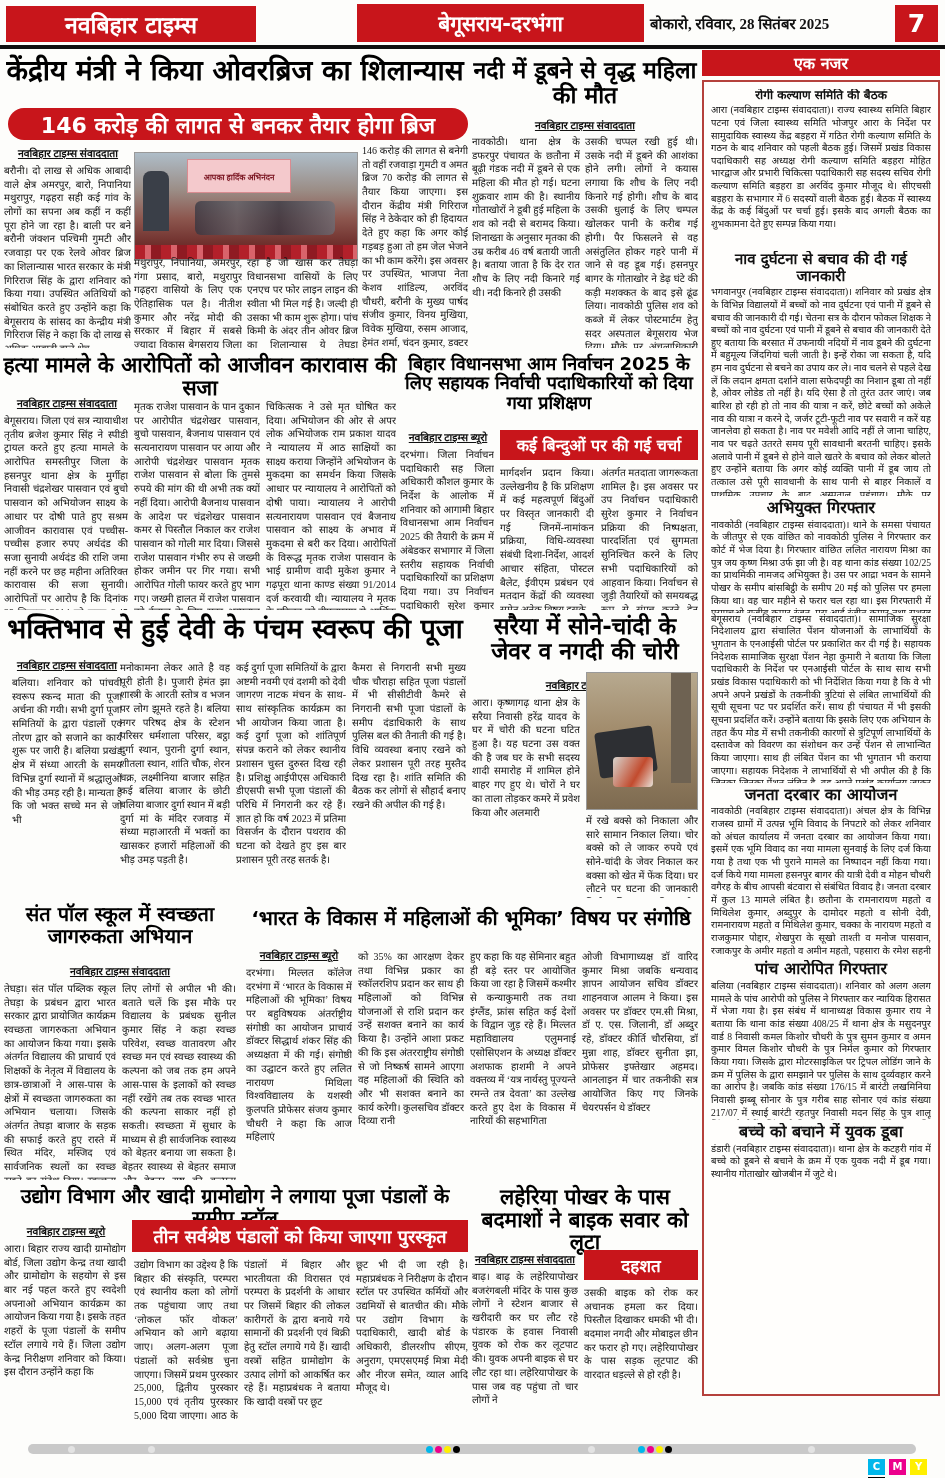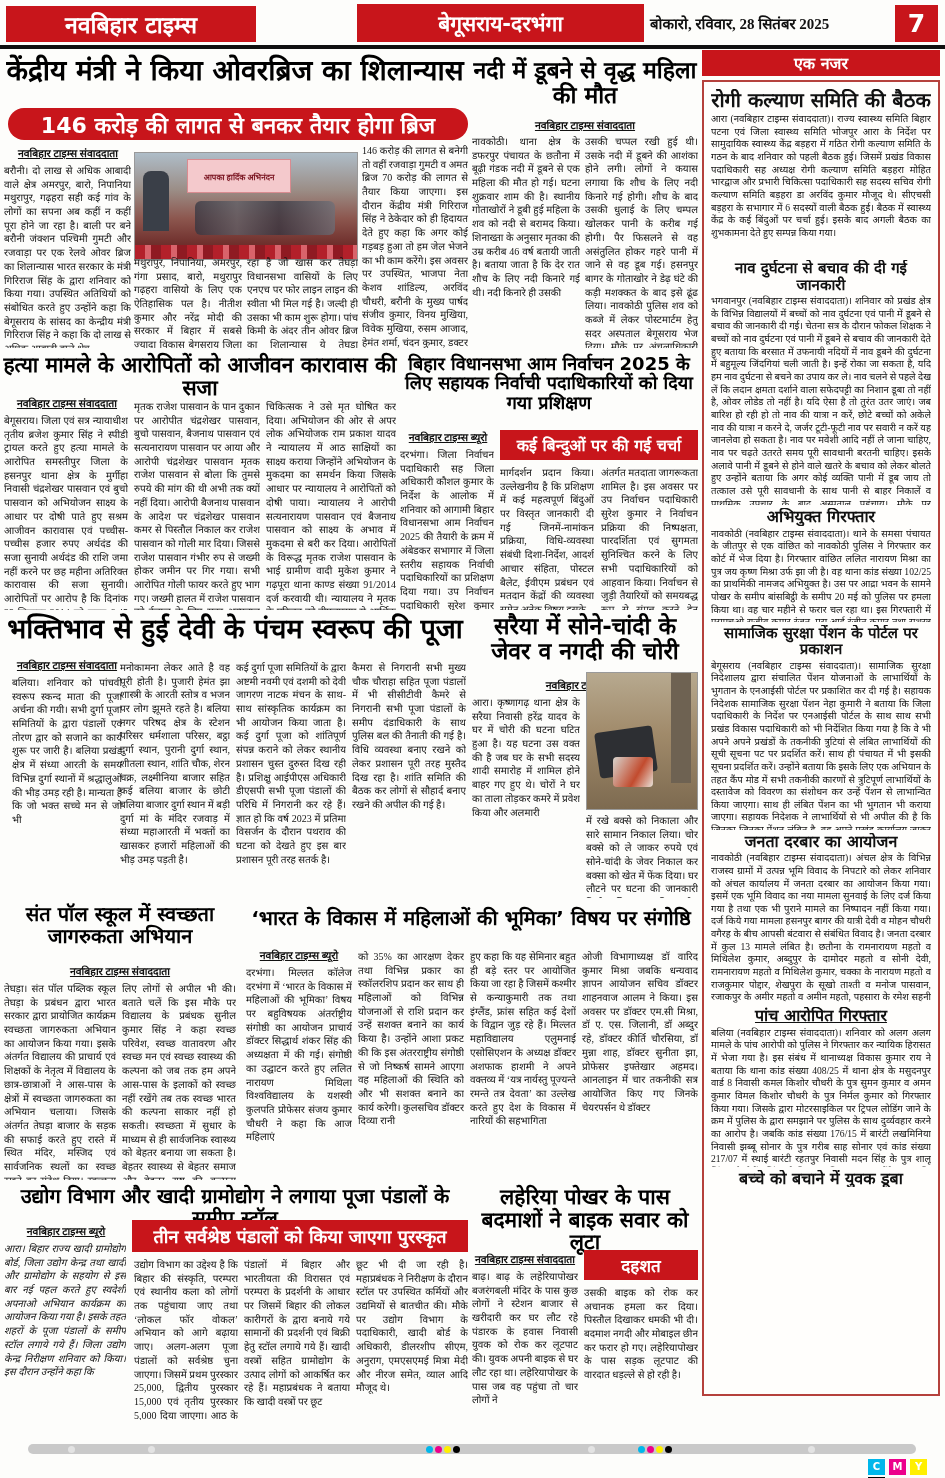--- a/index.html
+++ b/index.html
@@ -89,60 +89,60 @@
 
 <div class="abs hl" style="left:244px;top:908px;width:454px;height:36px;font-size:20px;">‘भारत के विकास में महिलाओं की भूमिका’ विषय पर संगोष्ठि</div>
 <div class="abs byline" style="left:248px;top:948px;width:102px;">नवबिहार टाइम्स ब्यूरो</div>
 <div class="abs bt" style="left:246px;top:966px;width:106px;height:214px;">दरभंगा। मिल्लत कॉलेज दरभंगा में ‘भारत के विकास में महिलाओं की भूमिका’ विषय पर बहुविषयक अंतर्राष्ट्रीय संगोष्ठी का आयोजन प्राचार्य डॉक्टर सिद्धार्थ शंकर सिंह की अध्यक्षता में की गई। संगोष्ठी का उद्घाटन करते हुए ललित नारायण मिथिला विश्वविद्यालय के यशस्वी कुलपति प्रोफेसर संजय कुमार चौधरी ने कहा कि आज महिलाएं</div>
 <div class="abs bt" style="left:358px;top:950px;width:106px;height:230px;">को 35% का आरक्षण देकर तथा विभिन्न प्रकार का स्कॉलरशिप प्रदान कर साथ ही महिलाओं को विभिन्न योजनाओं से राशि प्रदान कर उन्हें सशक्त बनाने का कार्य किया है। उन्होंने आशा प्रकट की कि इस अंतरराष्ट्रीय संगोष्ठी से जो निष्कर्ष सामने आएगा वह महिलाओं की स्थिति को और भी सशक्त बनाने का कार्य करेगी। कुलसचिव डॉक्टर दिव्या रानी</div>
 <div class="abs bt" style="left:470px;top:950px;width:106px;height:230px;">हुए कहा कि यह सेमिनार बहुत ही बड़े स्तर पर आयोजित किया जा रहा है जिसमें कश्मीर से कन्याकुमारी तक तथा इंग्लैंड, फ्रांस सहित कई देशों के विद्वान जुड़ रहे हैं। मिल्लत महाविद्यालय एलुमनाई एसोसिएशन के अध्यक्ष डॉक्टर अशफाक हाशमी ने अपने वक्तव्य में ‘यत्र नार्यस्तु पूज्यन्ते रमन्ते तत्र देवता’ का उल्लेख करते हुए देश के विकास में नारियों की सहभागिता</div>
 <div class="abs bt" style="left:582px;top:950px;width:116px;height:230px;">ओजी विभागाध्यक्ष डॉ वारिद कुमार मिश्रा जबकि धन्यवाद ज्ञापन आयोजन सचिव डॉक्टर शाहनवाज आलम ने किया। इस अवसर पर डॉक्टर एम.सी मिश्रा, डॉ ए. एस. जिलानी, डॉ अब्दुर रहे, डॉक्टर कीर्ति चौरसिया, डॉ मुन्ना शाह, डॉक्टर सुनीता झा, प्रोफेसर इफ्तेखार अहमद। आनलाइन में चार तकनीकी सत्र आयोजित किए गए जिनके चेयरपर्सन थे डॉक्टर</div>
 
 <div class="abs hl" style="left:0;top:1186px;width:470px;height:36px;font-size:20px;">उद्योग विभाग और खादी ग्रामोद्योग ने लगाया पूजा पंडालों के समीप स्टॉल</div>
 <div class="abs byline" style="left:4px;top:1224px;width:124px;">नवबिहार टाइम्स ब्यूरो</div>
-<div class="abs bt" style="left:4px;top:1242px;width:122px;height:178px;font-style:italic;">आरा। बिहार राज्य खादी ग्रामोद्योग बोर्ड, जिला उद्योग केन्द्र तथा खादी और ग्रामोद्योग के सहयोग से इस बार नई पहल करते हुए स्वदेशी अपनाओ अभियान कार्यक्रम का आयोजन किया गया है। इसके तहत शहरों के पूजा पंडालों के समीप स्टॉल लगाये गये हैं। जिला उद्योग केन्द्र निरीक्षण शनिवार को किया। इस दौरान उन्होंने कहा कि</div>
+<div class="abs bt" style="left:4px;top:1242px;width:122px;height:178px;">आरा। बिहार राज्य खादी ग्रामोद्योग बोर्ड, जिला उद्योग केन्द्र तथा खादी और ग्रामोद्योग के सहयोग से इस बार नई पहल करते हुए स्वदेशी अपनाओ अभियान कार्यक्रम का आयोजन किया गया है। इसके तहत शहरों के पूजा पंडालों के समीप स्टॉल लगाये गये हैं। जिला उद्योग केन्द्र निरीक्षण शनिवार को किया। इस दौरान उन्होंने कहा कि</div>
 <div class="abs redbox" style="left:132px;top:1220px;width:336px;height:32px;font-size:18px;">तीन सर्वश्रेष्ठ पंडालों को किया जाएगा पुरस्कृत</div>
 <div class="abs bt" style="left:134px;top:1258px;width:104px;height:162px;">उद्योग विभाग का उद्देश्य है कि बिहार की संस्कृति, परम्परा एवं स्थानीय कला को लोगों तक पहुंचाया जाए तथा ‘लोकल फॉर वोकल’ अभियान को आगे बढ़ाया जाए। अलग-अलग पूजा पंडालों को सर्वश्रेष्ठ चुना जाएगा। जिसमें प्रथम पुरस्कार 25,000, द्वितीय पुरस्कार 15,000 एवं तृतीय पुरस्कार 5,000 दिया जाएगा। आठ के बाजार भी रूप स्थित पूजा पंडालों के समीप स्टॉल 8 अक्टूबर तक संचालित रहेगा, यहां खादी वस्त्रों पर 50 प्रतिशत की</div>
 <div class="abs bt" style="left:244px;top:1258px;width:106px;height:162px;">पंडालों में बिहार और भारतीयता की विरासत एवं परम्परा के प्रदर्शनी के आधार पर जिसमें बिहार की लोकल कारीगरों के द्वारा बनाये गये सामानों की प्रदर्शनी एवं बिक्री हेतु स्टॉल लगाये गये हैं। खादी वस्त्रों सहित ग्रामोद्योग के उत्पाद लोगों को आकर्षित कर रहे हैं। महाप्रबंधक ने बताया कि खादी वस्त्रों पर छूट</div>
 <div class="abs bt" style="left:356px;top:1258px;width:112px;height:162px;">छूट भी दी जा रही है। महाप्रबंधक ने निरीक्षण के दौरान स्टॉल पर उपस्थित कर्मियों और उद्यमियों से बातचीत की। मौके पर उद्योग विभाग के पदाधिकारी, खादी बोर्ड के अधिकारी, डीलरशीप सीएम, अनुराग, एमएसएमई मित्रा मेदी और नीरज समेत, व्याल आदि मौजूद थे।</div>
 
 <div class="abs hl" style="left:472px;top:1186px;width:226px;height:62px;font-size:21px;">लहेरिया पोखर के पास बदमाशों ने बाइक सवार को लूटा</div>
 <div class="abs byline" style="left:472px;top:1252px;width:106px;">नवबिहार टाइम्स संवाददाता</div>
 <div class="abs bt" style="left:472px;top:1270px;width:106px;height:150px;">बाढ़। बाढ़ के लहेरियापोखर बजरंगबली मंदिर के पास कुछ लोगों ने स्टेशन बाजार से खरीदारी कर घर लौट रहे पंडारक के हवास निवासी युवक को रोक कर लूटपाट की। युवक अपनी बाइक से घर लौट रहा था। लहेरियापोखर के पास जब वह पहुंचा तो चार लोगों ने</div>
 <div class="abs redbox" style="left:584px;top:1250px;width:114px;height:30px;font-size:17px;">दहशत</div>
 <div class="abs bt" style="left:584px;top:1286px;width:114px;height:134px;">उसकी बाइक को रोक कर अचानक हमला कर दिया। पिस्तौल दिखाकर धमकी भी दी। बदमाश नगदी और मोबाइल छीन कर फरार हो गए। लहेरियापोखर के पास सड़क लूटपाट की वारदात धड़ल्ले से हो रही है।</div>
 
 <div class="abs redbox" style="left:702px;top:50px;width:238px;height:26px;font-size:16px;">एक नजर</div>
 <div class="abs" style="left:702px;top:80px;width:238px;height:1316px;border:2px solid #b5413c;padding:4px 7px;background:#fffefc;">
   <div>
-    <div class="sb-h" style="font-size:20px;text-align:center;">रोगी कल्याण समिति की बैठक</div>
+    <div class="sb-h" style="font-size:12px;text-align:center;">रोगी कल्याण समिति की बैठक</div>
     <div class="sb-b" style="height:144px;">आरा (नवबिहार टाइम्स संवाददाता)। राज्य स्वास्थ्य समिति बिहार पटना एवं जिला स्वास्थ्य समिति भोजपुर आरा के निर्देश पर सामुदायिक स्वास्थ्य केंद्र बड़हरा में गठित रोगी कल्याण समिति के गठन के बाद शनिवार को पहली बैठक हुई। जिसमें प्रखंड विकास पदाधिकारी सह अध्यक्ष रोगी कल्याण समिति बड़हरा मोहित भारद्वाज और प्रभारी चिकित्सा पदाधिकारी सह सदस्य सचिव रोगी कल्याण समिति बड़हरा डा अरविंद कुमार मौजूद थे। सीएचसी बड़हरा के सभागार में 6 सदस्यों वाली बैठक हुई। बैठक में स्वास्थ्य केंद्र के कई बिंदुओं पर चर्चा हुई। इसके बाद अगली बैठक का शुभकामना देते हुए सम्पन्न किया गया।</div>
   </div>
   <div>
     <div class="sb-h">नाव दुर्घटना से बचाव की दी गई जानकारी</div>
     <div class="sb-b" style="height:210px;">भगवानपुर (नवबिहार टाइम्स संवाददाता)। शनिवार को प्रखंड क्षेत्र के विभिन्न विद्यालयों में बच्चों को नाव दुर्घटना एवं पानी में डूबने से बचाव की जानकारी दी गई। चेतना सत्र के दौरान फोकल शिक्षक ने बच्चों को नाव दुर्घटना एवं पानी में डूबने से बचाव की जानकारी देते हुए बताया कि बरसात में उफनायी नदियों में नाव डूबने की दुर्घटना में बहुमूल्य जिंदगियां चली जाती है। इन्हें रोका जा सकता है, यदि हम नाव दुर्घटना से बचने का उपाय कर ले। नाव चलने से पहले देख लें कि लदान क्षमता दर्शाने वाला सफेदपट्टी का निशान डूबा तो नहीं है, ओवर लोडेड तो नहीं है। यदि ऐसा है तो तुरंत उतर जाएं। जब बारिश हो रही हो तो नाव की यात्रा न करें, छोटे बच्चों को अकेले नाव की यात्रा न करने दे, जर्जर टूटी-फूटी नाव पर सवारी न करें यह जानलेवा हो सकता है। नाव पर मवेशी आदि नहीं ले जाना चाहिए, नाव पर चढ़ते उतरते समय पूरी सावधानी बरतनी चाहिए। इसके अलावे पानी में डूबने से होने वाले खतरे के बचाव को लेकर बोलते हुए उन्होंने बताया कि अगर कोई व्यक्ति पानी में डूब जाय तो तत्काल उसे पूरी सावधानी के साथ पानी से बाहर निकालें व प्राथमिक उपचार के बाद अस्पताल पहुंचाय। मौके पर प्रधानाध्यापक अशोक कुमार सिंह, रईस उद्दीन, विश्वनाथ, शिक्षक अजनीश, अमर शंकर, शानू, पूनम, नितेश, प्रभात, सुमन आदि मौजूद थे।</div>
   </div>
   <div>
     <div class="sb-h" style="font-size:16px;">अभियुक्त गिरफ्तार</div>
     <div class="sb-b" style="height:94px;">नावकोठी (नवबिहार टाइम्स संवाददाता)। थाने के समसा पंचायत के जीतपुर से एक वांछित को नावकोठी पुलिस ने गिरफ्तार कर कोर्ट में भेज दिया है। गिरफ्तार वांछित ललित नारायण मिश्रा का पुत्र जय कृष्ण मिश्रा उर्फ झा जी है। वह थाना कांड संख्या 102/25 का प्राथमिकी नामजद अभियुक्त है। उस पर आद्रा भवन के सामने पोखर के समीप बांसबिट्ठी के समीप 20 मई को पुलिस पर हमला किया था। वह चार महीने से फरार चल रहा था। इस गिरफ्तारी में एसएचओ राजीव कुमार रंजन, एस आई रंजीत कुमार तथा सशस्त्र बल के जवान शामिल थे।</div>
   </div>
   <div>
-    <div class="sb-h">सामाजिक सुरक्षा पेंशन के पोर्टल पर प्रकाशन</div>
     <div class="sb-b" style="height:170px;">बेगूसराय (नवबिहार टाइम्स संवाददाता)। सामाजिक सुरक्षा निदेशालय द्वारा संचालित पेंशन योजनाओं के लाभार्थियों के भुगतान के एनआईसी पोर्टल पर प्रकाशित कर दी गई है। सहायक निदेशक सामाजिक सुरक्षा पेंशन नेहा कुमारी ने बताया कि जिला पदाधिकारी के निर्देश पर एनआईसी पोर्टल के साथ साथ सभी प्रखंड विकास पदाधिकारी को भी निर्देशित किया गया है कि वे भी अपने अपने प्रखंडों के तकनीकी त्रुटियां से लंबित लाभार्थियों की सूची सूचना पट पर प्रदर्शित करें। साथ ही पंचायत में भी इसकी सूचना प्रदर्शित करें। उन्होंने बताया कि इसके लिए एक अभियान के तहत कैंप मोड में सभी तकनीकी कारणों से त्रुटिपूर्ण लाभार्थियों के दस्तावेज को विवरण का संशोधन कर उन्हें पेंशन से लाभान्वित किया जाएगा। साथ ही लंबित पेंशन का भी भुगतान भी कराया जाएगा। सहायक निदेशक ने लाभार्थियों से भी अपील की है कि जिनका-जिनका पेंशन लंबित है, वह अपने प्रखंड कार्यालय जाकर सुधार कारण ताकि उनका पेंशन प्रारंभ किया जा सके।</div>
   </div>
   <div>
     <div class="sb-h" style="font-size:16px;">जनता दरबार का आयोजन</div>
     <div class="sb-b" style="height:152px;">नावकोठी (नवबिहार टाइम्स संवाददाता)। अंचल क्षेत्र के विभिन्न राजस्व ग्रामों में उत्पन्न भूमि विवाद के निपटारे को लेकर शनिवार को अंचल कार्यालय में जनता दरबार का आयोजन किया गया। इसमें एक भूमि विवाद का नया मामला सुनवाई के लिए दर्ज किया गया है तथा एक भी पुराने मामले का निष्पादन नहीं किया गया। दर्ज किये गया मामला हसनपुर बागर की यात्री देवी व मोहन चौधरी वगैरह के बीच आपसी बंटवारा से संबंधित विवाद है। जनता दरबार में कुल 13 मामले लंबित है। छतौना के रामनारायण महतो व मिथिलेश कुमार, अब्दुपुर के दामोदर महतो व सोनी देवी, रामनारायण महतो व मिथिलेश कुमार, चक्का के नारायण महतो व राजकुमार पोद्दार, शेखपुरा के सूखो ताश्ती व मनोज पासवान, रजाकपुर के अमीर महतो व अमीन महतो, पहसारा के रमेश सहनी व राम उदय सहनी आदि मामले की सुनवाई कर अगली तारीख तय की गयी। मौके पर आर ओ लक्ष्मी कुमारी, अमरजीत कुमार, अबोध कुमार सिंह तथा फरियादी आदि मौजूद थे।</div>
   </div>
   <div>
-    <div class="sb-h" style="font-size:16px;text-decoration:underline;">पांच आरोपित गिरफ्तार</div>
+    <div class="sb-h" style="font-size:16px;">पांच आरोपित गिरफ्तार</div>
     <div class="sb-b" style="height:140px;">बलिया (नवबिहार टाइम्स संवाददाता)। शनिवार को अलग अलग मामले के पांच आरोपी को पुलिस ने गिरफ्तार कर न्यायिक हिरासत में भेजा गया है। इस संबंध में थानाध्यक्ष विकास कुमार राय ने बताया कि थाना कांड संख्या 408/25 में थाना क्षेत्र के मसुदनपुर वार्ड 8 निवासी कमल किशोर चौधरी के पुत्र सुमन कुमार व अमन कुमार विमल किशोर चौधरी के पुत्र निर्मल कुमार को गिरफ्तार किया गया। जिसके द्वारा मोटरसाइकिल पर ट्रिपल लोडिंग जाने के क्रम में पुलिस के द्वारा समझाने पर पुलिस के साथ दुर्व्यवहार करने का आरोप है। जबकि कांड संख्या 176/15 में बारंटी लखमिनिया निवासी झब्बू सोनार के पुत्र गरीब साह सोनार एवं कांड संख्या 217/07 में स्थाई बारंटी रहतपुर निवासी मदन सिंह के पुत्र शालू सिंह उर्फ शैलेंद्र सिंह को गिरफ्तार किया गया। उन्होंने बताया कि सभी गिरफ्तार आरोपियों को शनिवार को न्यायिक हिरासत में भेज दिया गया है।</div>
   </div>
   <div>
     <div class="sb-h" style="font-size:16px;">बच्चे को बचाने में युवक डूबा</div>
+    <div class="sb-b" style="height:160px;">डंडारी (नवबिहार टाइम्स संवाददाता)। थाना क्षेत्र के कटहरी गांव में बच्चे को डूबने से बचाने के क्रम में एक युवक नदी में डूब गया। स्थानीय गोताखोर खोजबीन में जुटे थे।</div>
   </div>
 </div>
 
 <div class="abs" style="left:28px;top:1444px;width:888px;height:10px;background:#c9c9c9;border-radius:5px;">
   <span class="dot" style="background:#e3e3e3;position:absolute;left:40px;top:1.5px;"></span>
   <span class="dot" style="background:#e3e3e3;position:absolute;left:120px;top:1.5px;"></span>
   <span class="dot" style="background:#00b7eb;position:absolute;left:398px;top:1.5px;"></span>
   <span class="dot" style="background:#ec008c;position:absolute;left:407px;top:1.5px;"></span>
   <span class="dot" style="background:#ffef00;position:absolute;left:416px;top:1.5px;"></span>
   <span class="dot" style="background:#000;position:absolute;left:425px;top:1.5px;"></span>

